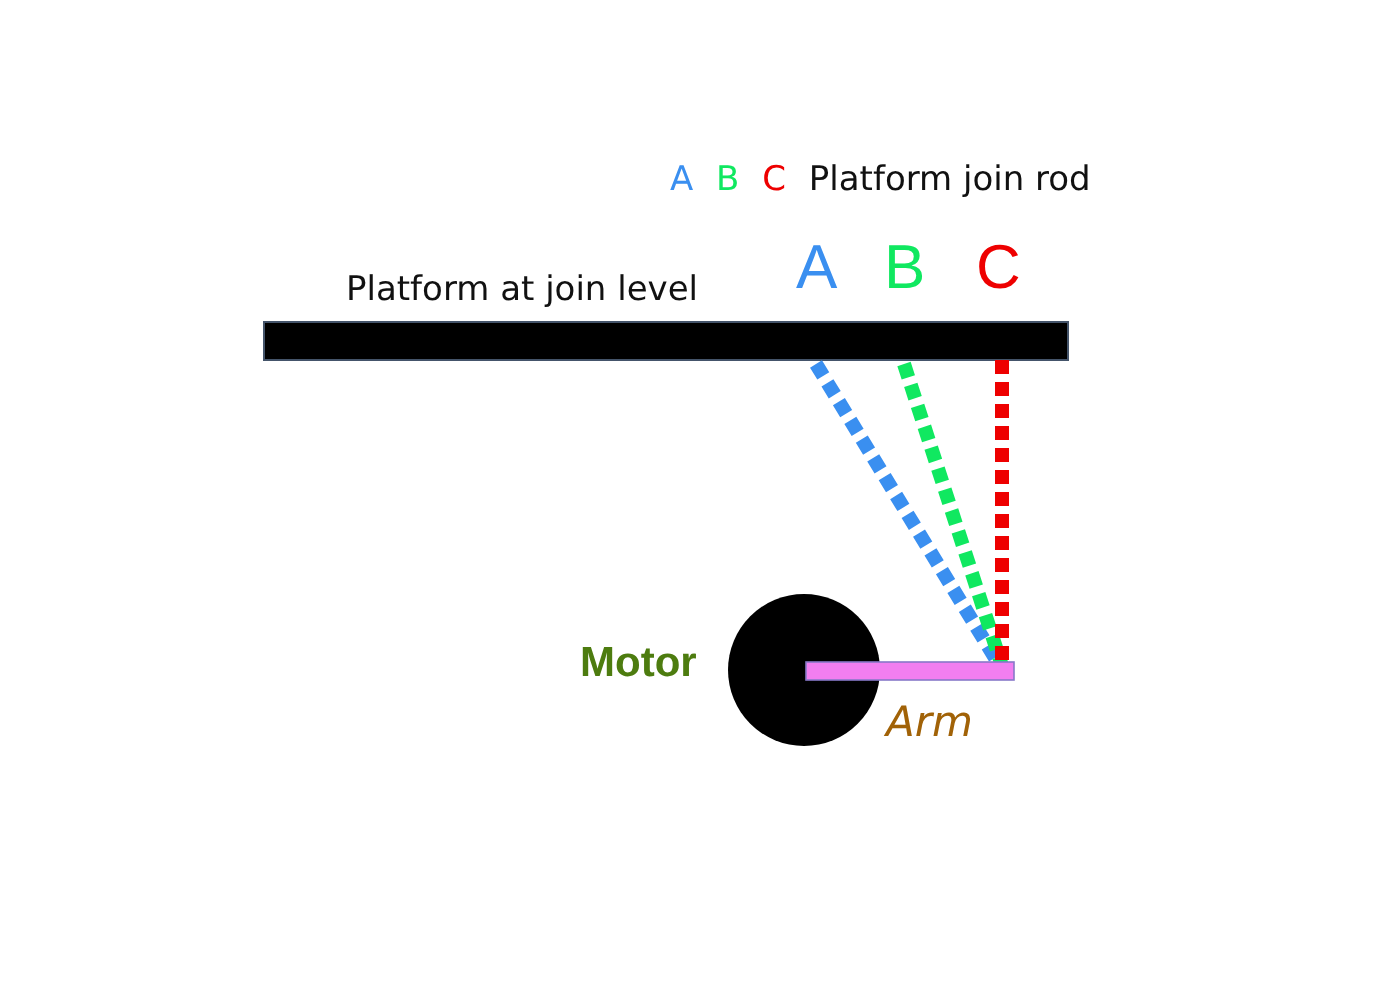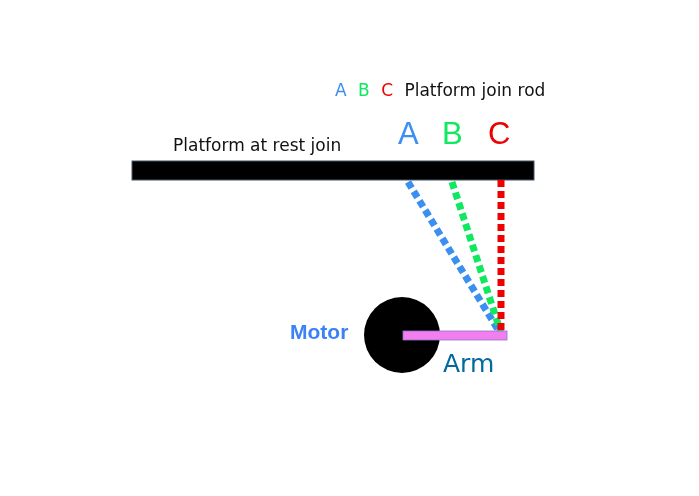--- a/index.html
+++ b/index.html
@@ -7,42 +7,42 @@
     svg { position: absolute; left: 0; top: 0; }
     .label { position: absolute; white-space: nowrap; }
     #legend { left: 318px; top: 80px; font-size: 17px; color: #111; margin-left: 17px; }
     #legend span { margin-right: 6px; }
     #legend .rod-text { margin-right: 0; }
     #rest-label { left: 173px; top: 135px; font-size: 17px; color: #111; }
     .big { position: absolute; font-size: 31px; top: 116px; font-family: "Liberation Sans", sans-serif; }
     #big-a { left: 398px; }
     #big-b { left: 442px; }
     #big-c { left: 488px; }
-    #motor-label { left: 290px; top: 320px; font-size: 21px; font-weight: bold; color: #3b82f6; font-family: "Liberation Sans", sans-serif; }
-    #arm-label { left: 443px; top: 349px; font-size: 25px; color: #0369a1; }
+    #motor-label { left: 290px; top: 320px; font-size: 21px; font-weight: bold; color: #4d7c0f; font-family: "Liberation Sans", sans-serif; }
+    #arm-label { left: 443px; top: 349px; font-size: 21px; color: #a16207; font-style: italic; }
   </style>
 </head>
 <body>
 
 <svg width="699" height="496">
   <rect x="132" y="161" width="402" height="19" fill="#000000" stroke="#44546a" stroke-width="1"></rect>
   <line x1="408" y1="182" x2="500" y2="333" stroke="#3a8ff0" stroke-width="7" stroke-dasharray="7 4"></line>
   <line x1="452" y1="182" x2="501" y2="333" stroke="#10e860" stroke-width="7" stroke-dasharray="7 4"></line>
   <line x1="501" y1="180" x2="501" y2="333" stroke="#ee0000" stroke-width="7" stroke-dasharray="7 4"></line>
   <circle cx="402" cy="335" r="38" fill="#000000"></circle>
   <rect x="403" y="331" width="104" height="9" fill="#f27ef0" stroke="#8878c8" stroke-width="0.8"></rect>
 </svg>
 
 <div class="label" id="legend">
   <span style="color:#3a8ff0">A</span>
   <span style="color:#10e860">B</span>
   <span style="color:#ee0000">C</span>
   <span class="rod-text">Platform join rod</span>
 </div>
 
-<div class="label" id="rest-label">Platform at rest join</div>
+<div class="label" id="rest-label">Platform at join level</div>
 
 <div class="big" id="big-a" style="color:#3a8ff0">A</div>
 <div class="big" id="big-b" style="color:#10e860">B</div>
 <div class="big" id="big-c" style="color:#ee0000">C</div>
 
 <div class="label" id="motor-label">Motor</div>
 <div class="label" id="arm-label">Arm</div>
 
 </body></html>

